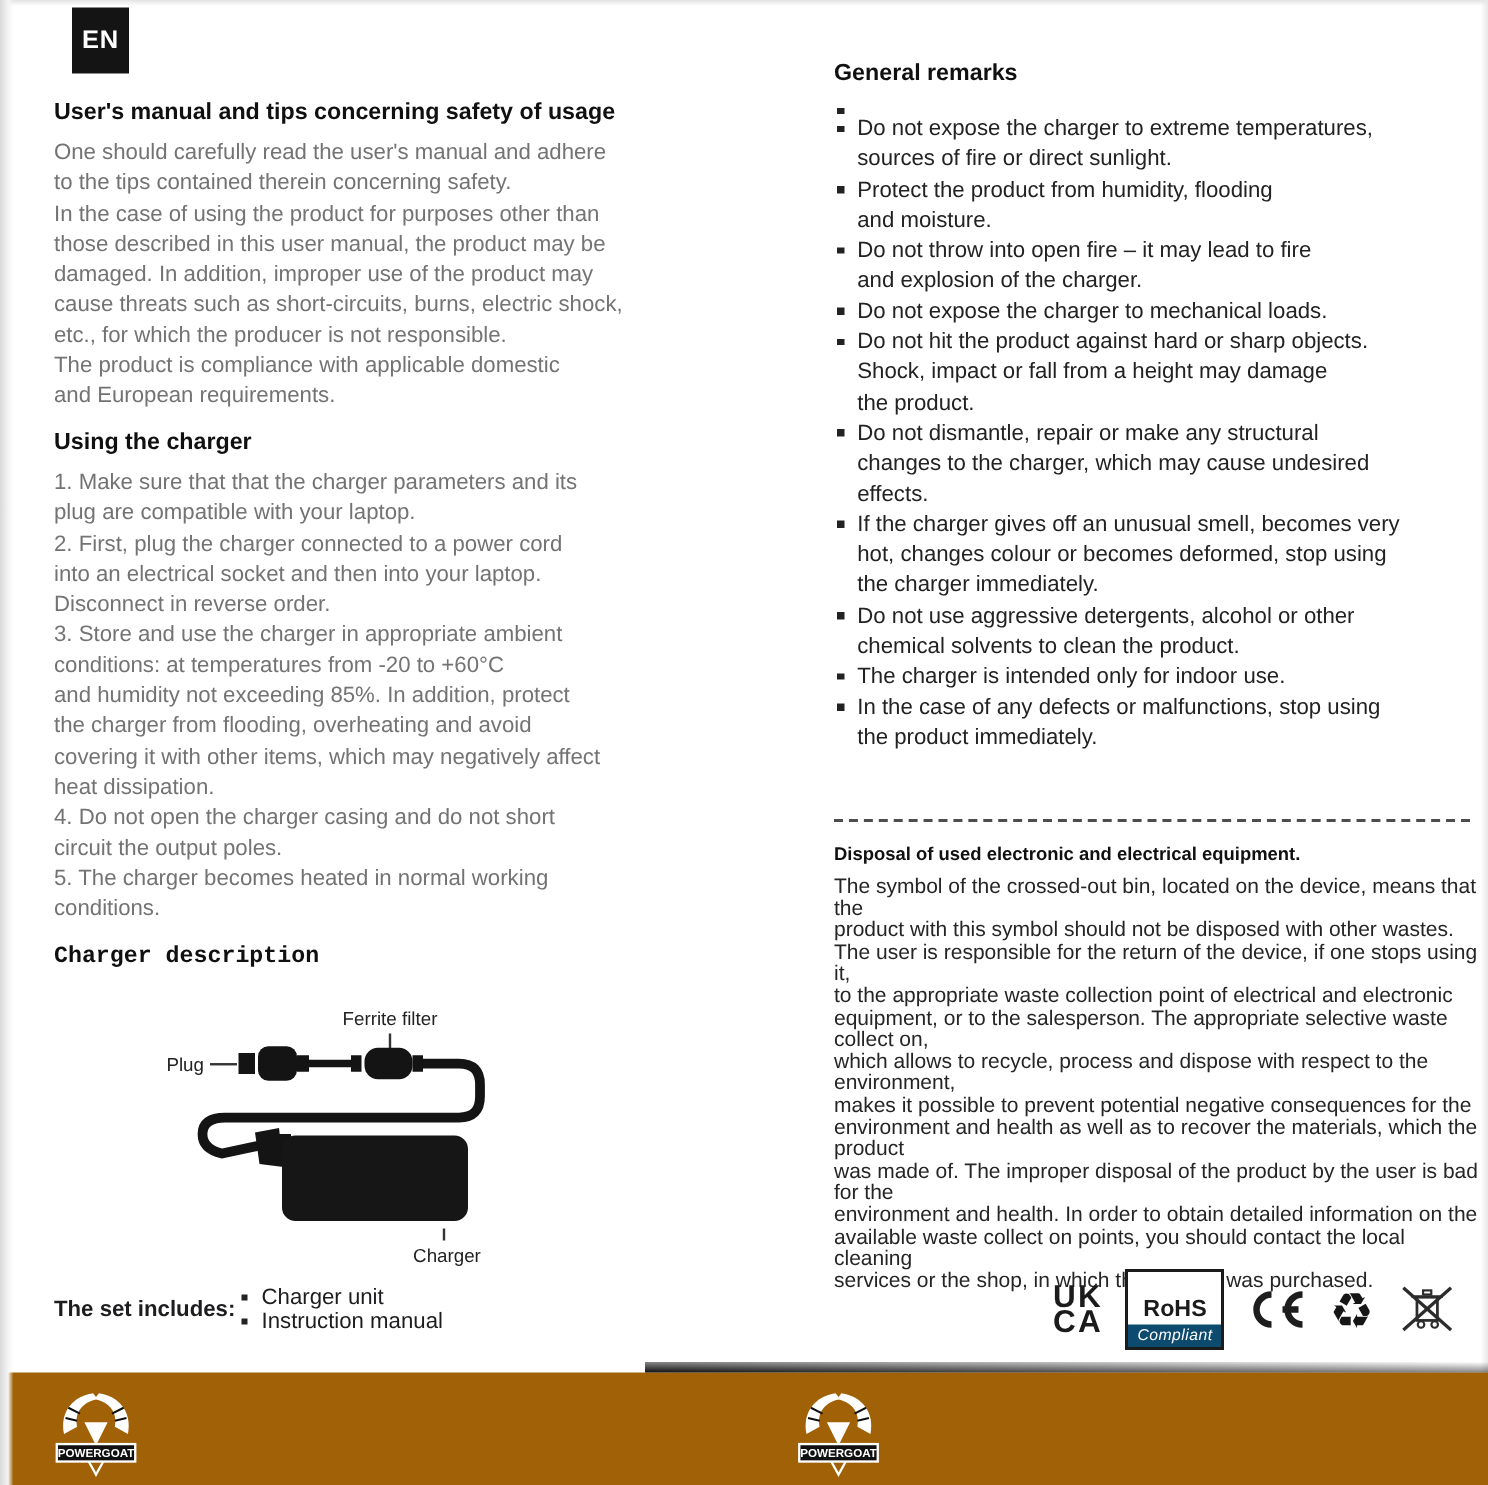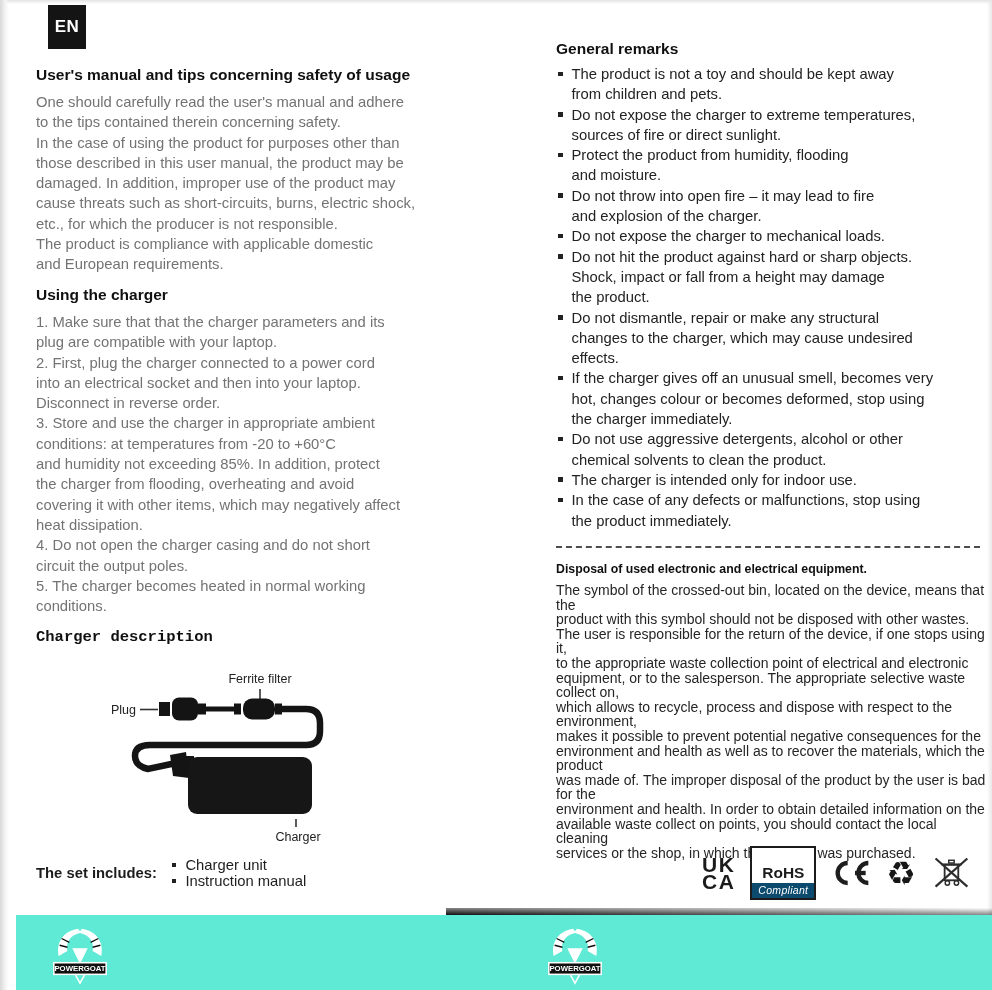--- a/index.html
+++ b/index.html
@@ -34,37 +34,37 @@
   .bullet .marker{width:4.5px;height:4.5px;background:#222;flex:none;
     margin:7.5px 9px 0 2px;}
   .bullet .text{font-size:14.8px;line-height:20.3px;white-space:pre-line;color:#222;}
 
   .dashed-divider{border-top:2px dashed #4d4d4d;height:0;}
 
   .disposal-title{font-weight:bold;font-size:12.3px;color:#101010;}
   .disposal-body{font-size:14px;line-height:14.6px;white-space:pre-line;color:#252525;}
 
   .set-line{display:flex;align-items:center;font-size:14.8px;}
-  .set-label{font-weight:bold;margin-right:15px;}
+  .set-label{font-weight:bold;margin-right:4px;}
   .set-items{display:flex;flex-direction:column;}
   .set-item{display:flex;align-items:center;margin-right:14px;}
   .set-item .marker{width:4.5px;height:4.5px;background:#222;margin-right:9px;flex:none;}
 
   
   .marks-row{left:702px;top:846px;display:flex;align-items:center;gap:15px;}
   .ukca{font-weight:700;font-size:21px;line-height:17.5px;letter-spacing:1.5px;
     color:#1b1b1b;text-align:right;}
   .rohs{border:2.5px solid #1b1b1b;width:62px;background:#fff;}
   .rohs-top{font-weight:800;font-size:15.5px;text-align:center;padding:16px 3px 1px;color:#1b1b1b;}
   .rohs-bottom{background:#0c4a6e;color:#fff;font-size:10.5px;font-style:italic;
     text-align:center;padding:1px 2px 2px;letter-spacing:.3px;}
   .recycle-glyph{font-family:"DejaVu Sans",sans-serif;font-size:33px;color:#161616;line-height:1;}
 
   
-  .footer-bar{position:absolute;left:16px;right:0;top:915px;height:75px;background:#5eead4;}
+  .footer-bar{position:absolute;left:0;right:0;top:915px;height:75px;background:#a16207;}
   .footer-bar::before{content:"";position:absolute;left:430px;right:0;top:-7px;height:7px;
     background:linear-gradient(to top right,#101010,rgba(16,16,16,0));}
   .goat-logo{position:absolute;width:62px;height:62px;top:8px;}
   svg text{font-family:"Liberation Sans",sans-serif;}
 </style>
 </head>
 <body>
 
 <div class="scan-edge-top"></div>
 <div class="scan-edge-right"></div>
@@ -154,22 +154,20 @@
     </span>
 </div>
 
 <div class="abs col-right" style="top:40px;">
   <div class="sec-title">General remarks</div>
 </div>
 
 <div class="abs col-right bullet-list" style="top:64px;">
     <div class="bullet">
     <span class="marker"></span>
-    <span class="text">The product is not a toy and should be kept away
-from children and pets.</span>
   </div>
     <div class="bullet">
     <span class="marker"></span>
     <span class="text">Do not expose the charger to extreme temperatures,
 sources of fire or direct sunlight.</span>
   </div>
     <div class="bullet">
     <span class="marker"></span>
     <span class="text">Protect the product from humidity, flooding
 and moisture.</span>

